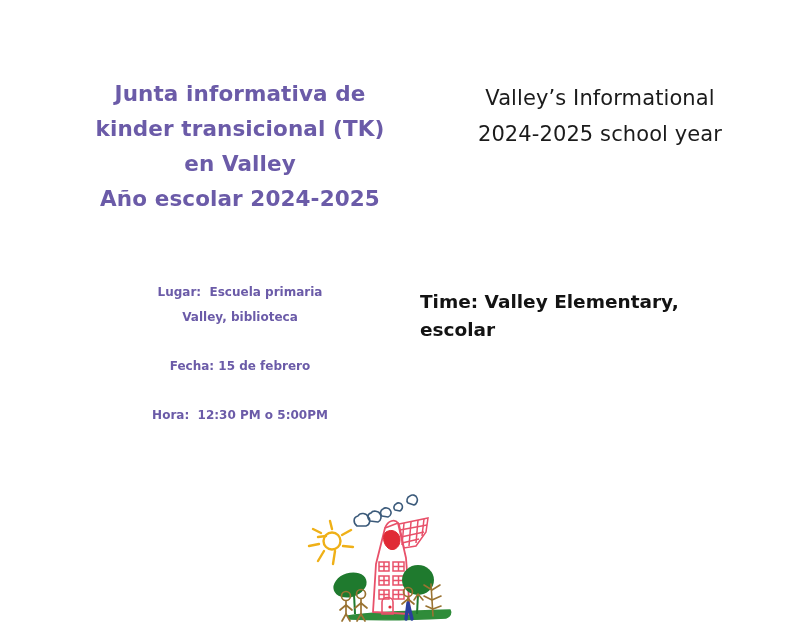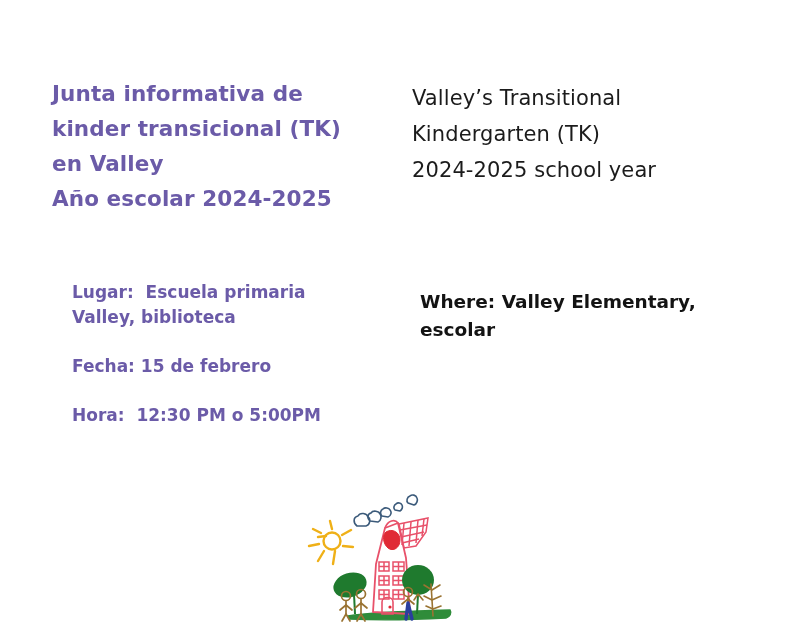--- a/index.html
+++ b/index.html
@@ -36,23 +36,23 @@
     position: absolute;
     top: 0;
     height: 490px;
   }
   .col-es { left: 48px;  width: 360px; }
   .col-en { left: 408px; width: 360px; }
 
   
   .heading {
     position: absolute;
-    left: 4px;
+    left: 12px;
     width: 100%;
-    text-align: left;
+    text-align: center;
     font-family: "DejaVu Sans", sans-serif;
     letter-spacing: 0.1px;
   }
   .heading-es {
     top: 76px;
     color: #6b5ba8;
     font-size: 21.5px;
     font-weight: bold;
     line-height: 35px;
   }
@@ -70,23 +70,24 @@
     position: absolute;
     left: 0;
     width: 100%;
     text-align: left;
   }
   .details-es {
     top: 280px;
     left: 24px;
     width: 336px;
     color: #6b5ba8;
-    font-size: 17px;
+    font-size: 12px;
     font-weight: bold;
     line-height: 25px;
+    text-align: center;
   }
   .details-en {
     top: 288px;
     left: 12px;
     width: 348px;
     color: #131313;
     font-size: 18.5px;
     font-weight: bold;
     line-height: 28px;
   }
@@ -131,28 +132,27 @@
         <div class="detail-block">
           <span class="detail-line">Hora:  12:30 PM o 5:00PM</span>
         </div>
       </div>
 
     </div>
 
     <div class="col col-en">
 
       <div class="heading heading-en">
-        <span class="hline">Valley’s Transitional</span>
-        <span class="hline">Kindergarten (TK)</span>
+        <span class="hline">Valley’s Informational</span>
         <span class="hline">2024-2025 school year</span>
       </div>
 
       <div class="details details-en">
         <div class="detail-block">
-          <span class="detail-line">Where: Valley Elementary,</span>
+          <span class="detail-line">Time: Valley Elementary,</span>
           <span class="detail-line">escolar</span>
         </div>
       </div>
 
     </div>
 
   </div>
 
   <div class="drawing">
     <svg viewBox="0 0 190 137" xmlns="http://www.w3.org/2000/svg">

